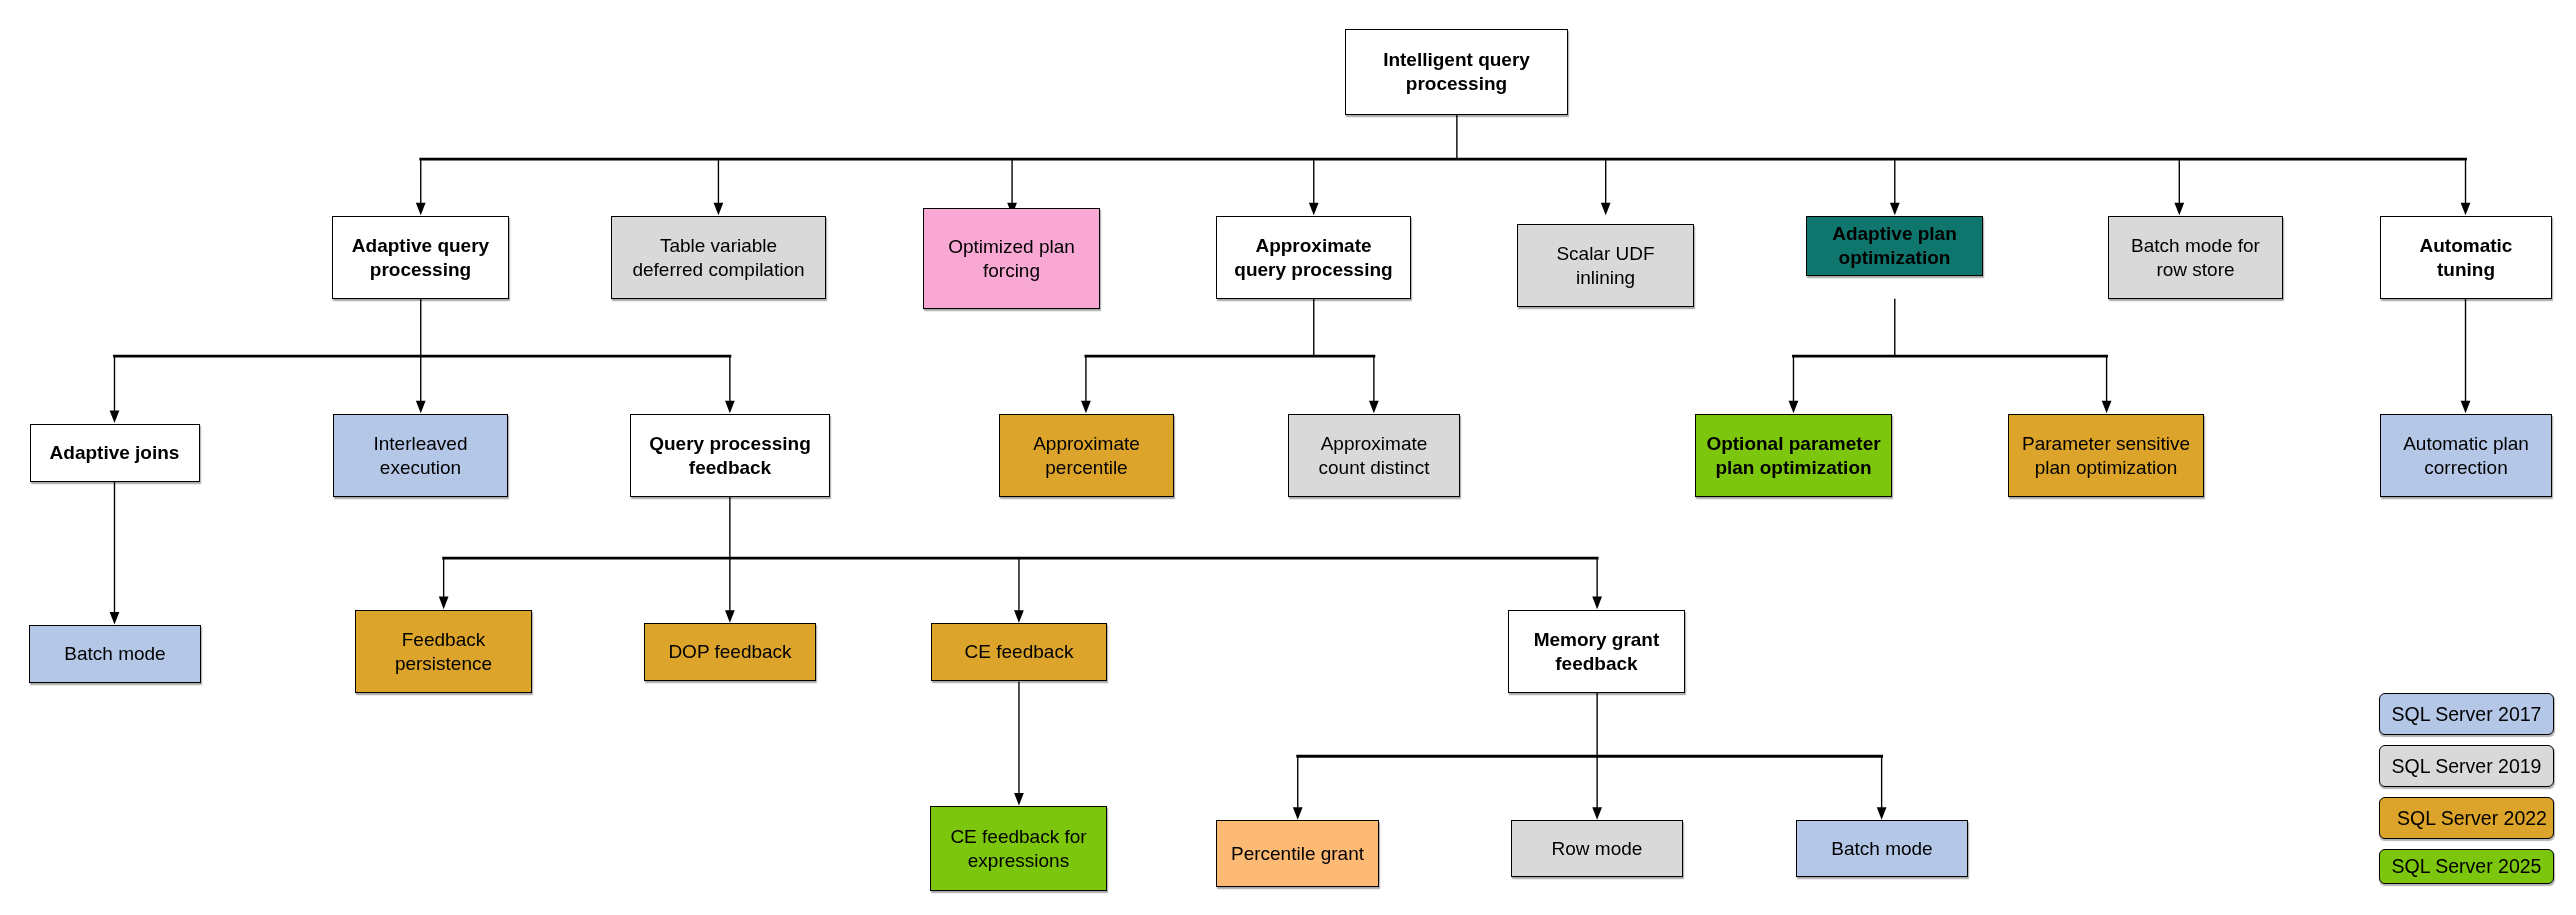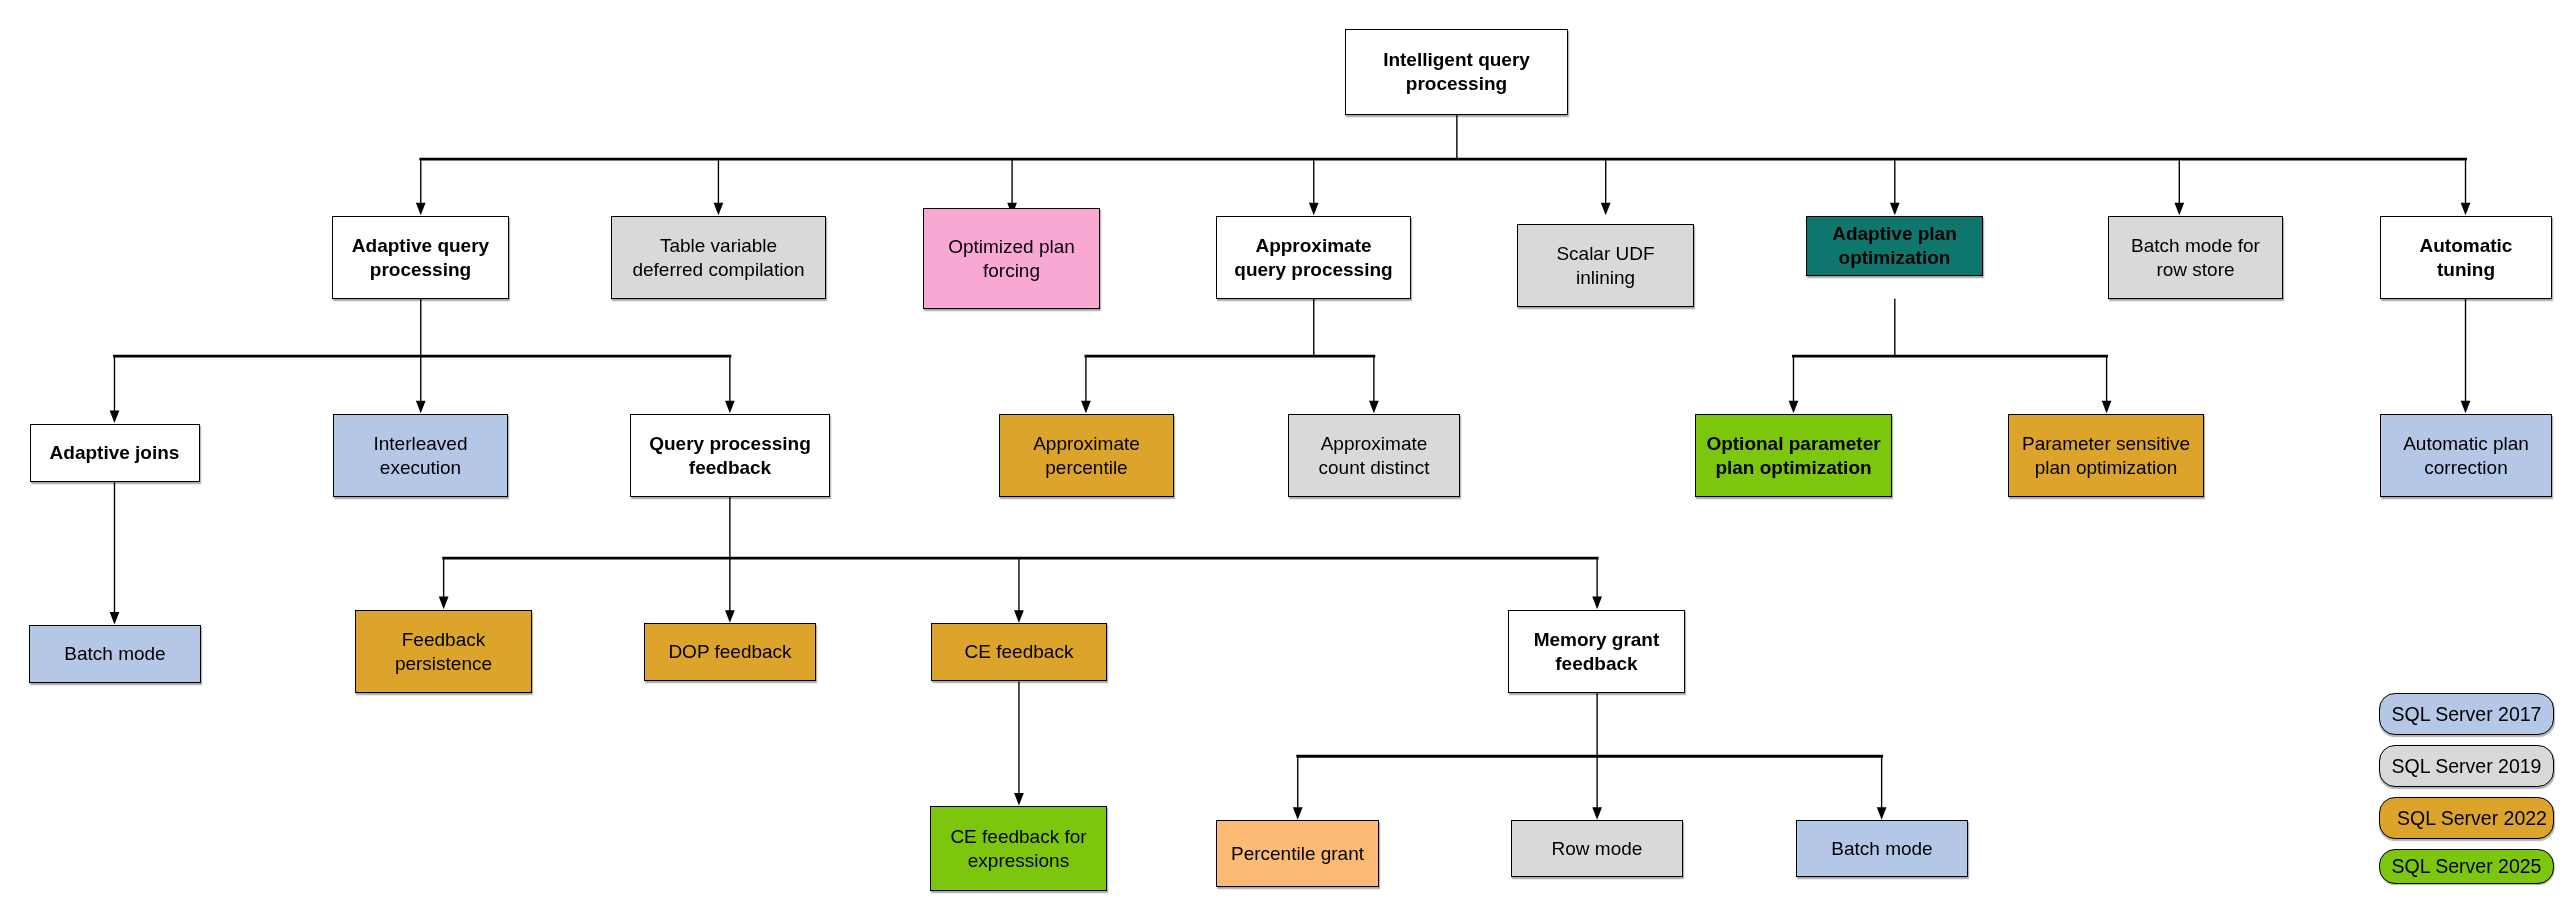--- a/index.html
+++ b/index.html
@@ -42,21 +42,21 @@
   .legend-chip {
     position: absolute;
     box-sizing: border-box;
     display: flex;
     align-items: center;
     justify-content: center;
     text-align: center;
     font-size: 19.5px;
     color: #000000;
     border: 1.4px solid #000000;
-    border-radius: 16px;
+    border-radius: 6px;
     box-shadow: 0.6px 1.1px 1.1px rgba(0,0,0,0.3);
   }
 </style>
 </head>
 <body>
 
 <div id="diagram-canvas">
   <svg id="connector-layer" width="2576" height="916" viewBox="0 0 4500 1600">
       <line x1="2545" y1="200" x2="2545" y2="278" stroke="#000000" stroke-width="2.4"></line>
       <line x1="732.5" y1="278" x2="4309.5" y2="278" stroke="#000000" stroke-width="5"></line>

